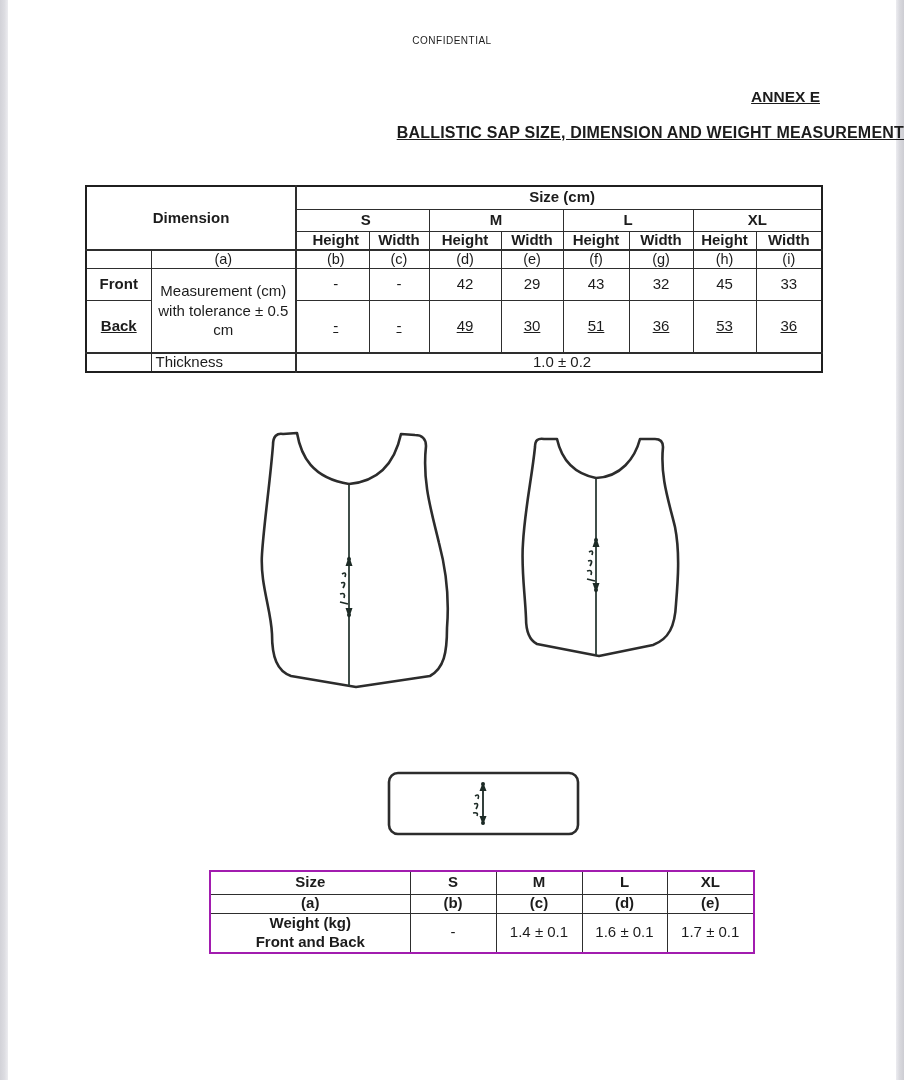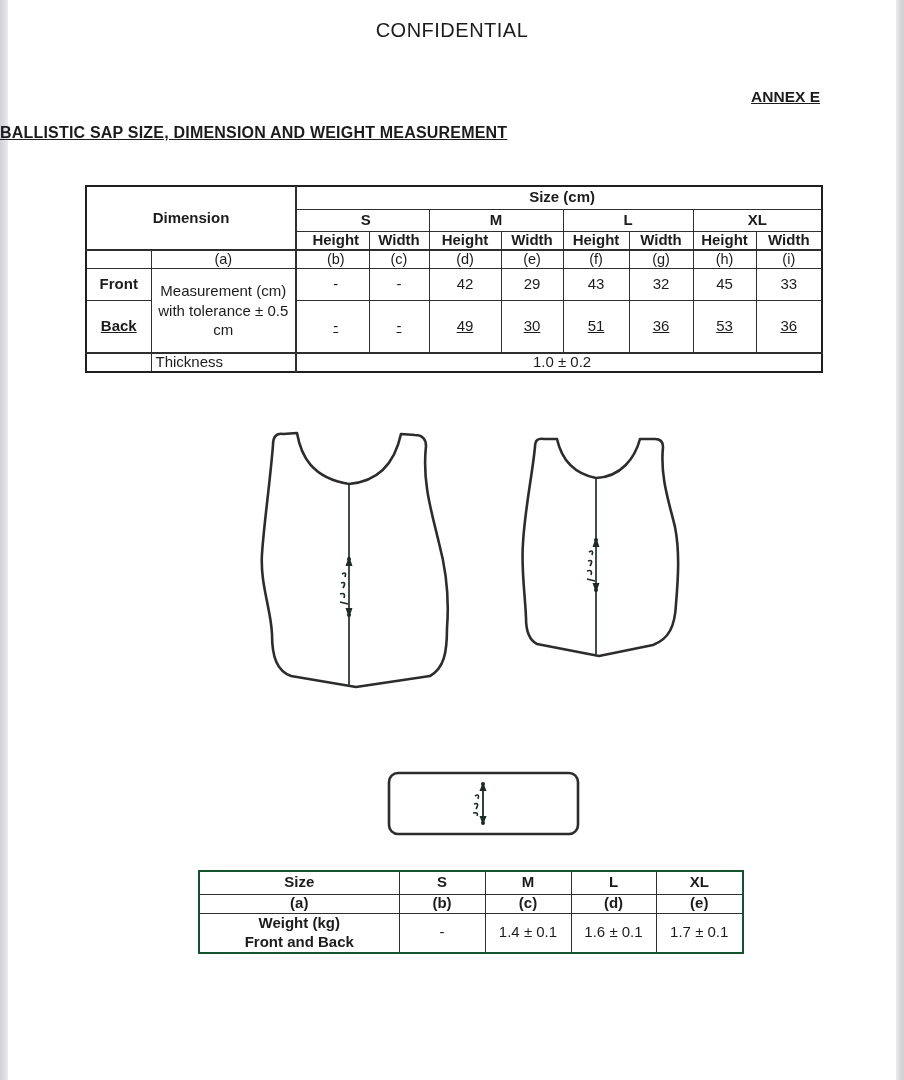--- a/index.html
+++ b/index.html
@@ -6,29 +6,29 @@
   body{
     width:904px;height:1080px;position:relative;overflow:hidden;
     background:#ffffff;color:#1c1c1c;
     font-family:"Liberation Sans", sans-serif;
   }
   .edge{position:absolute;top:0;height:1080px;}
   .edge-left{left:0;width:8px;background:linear-gradient(90deg,#d2d2d8 0%,#dcdce1 55%,#ececf0 100%);}
   .edge-right{right:0;width:8px;background:linear-gradient(90deg,#ececf0 0%,#d9d9de 45%,#cdcdd3 100%);}
 
   .classification{
-    position:absolute;top:19px;left:0;width:904px;text-align:center;
-    font-size:20px;letter-spacing:.5px;font-weight:400;
+    position:absolute;top:35px;left:0;width:904px;text-align:center;
+    font-size:10px;letter-spacing:.5px;font-weight:400;
   }
   .annex{
     position:absolute;top:88px;right:84px;
     font-size:15.5px;font-weight:700;text-decoration:underline;
   }
   .doc-title{
-    position:absolute;top:124px;left:0;width:904px;text-align:left;
+    position:absolute;top:124px;left:0;width:904px;text-align:right;
     font-size:16px;font-weight:700;text-decoration:underline;letter-spacing:.2px;
   }
 
   table{border-collapse:collapse;table-layout:fixed;}
   td{border:1px solid #2e2e2e;text-align:center;vertical-align:middle;
      padding:0 2px;line-height:1.12;overflow:hidden;}
   .b{font-weight:700;}
   .vsep{border-left-width:2px;padding-left:8px;}
   .tsep{border-top-width:2px;}
   .left-al{text-align:left;padding-left:4px;}
@@ -37,22 +37,22 @@
     position:absolute;left:85px;top:185px;width:736px;
     font-size:15px;border:2px solid #1f1f1f;
   }
   .dim-table .r1{height:23px;} .dim-table .r2{height:22px;}
   .dim-table .r3{height:19px;border-radius:8px;} .dim-table .r4{height:18px;font-size:14.5px;}
   .dim-table .r5{height:32px;} .dim-table .r6{height:53px;text-decoration:underline;}
   .dim-table .r7{height:18px;}
   .meas-cell{font-size:15px;line-height:1.3;margin-top:48px;}
 
   .wt-table{
-    position:absolute;left:198px;top:870px;width:544px;
-    font-size:15px;border:2px solid #14532d;
+    position:absolute;left:209px;top:870px;width:544px;
+    font-size:15px;border:2px solid #a21caf;
   }
   .wt-table .r1{height:23px;} .wt-table .r2{height:19px;} .wt-table .r3{height:40px;}
   .wt-label{font-weight:700;line-height:1.25;}
 
   .fig{position:absolute;}
   .fig path,.fig line,.fig rect{vector-effect:non-scaling-stroke;}
 </style>
 </head>
 <body>
 

